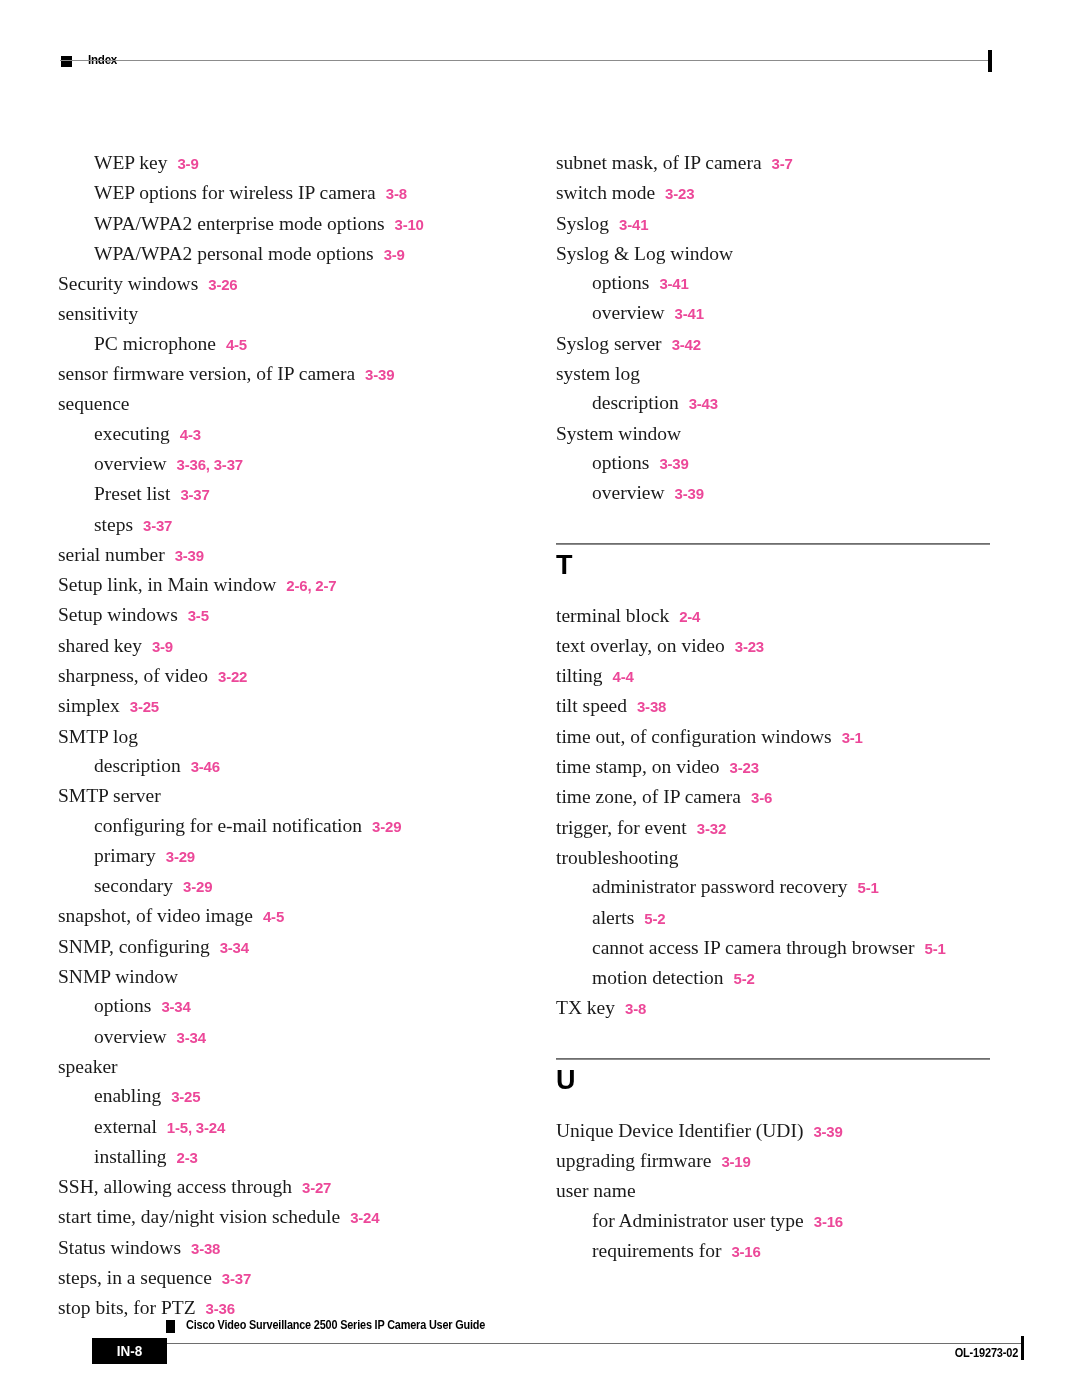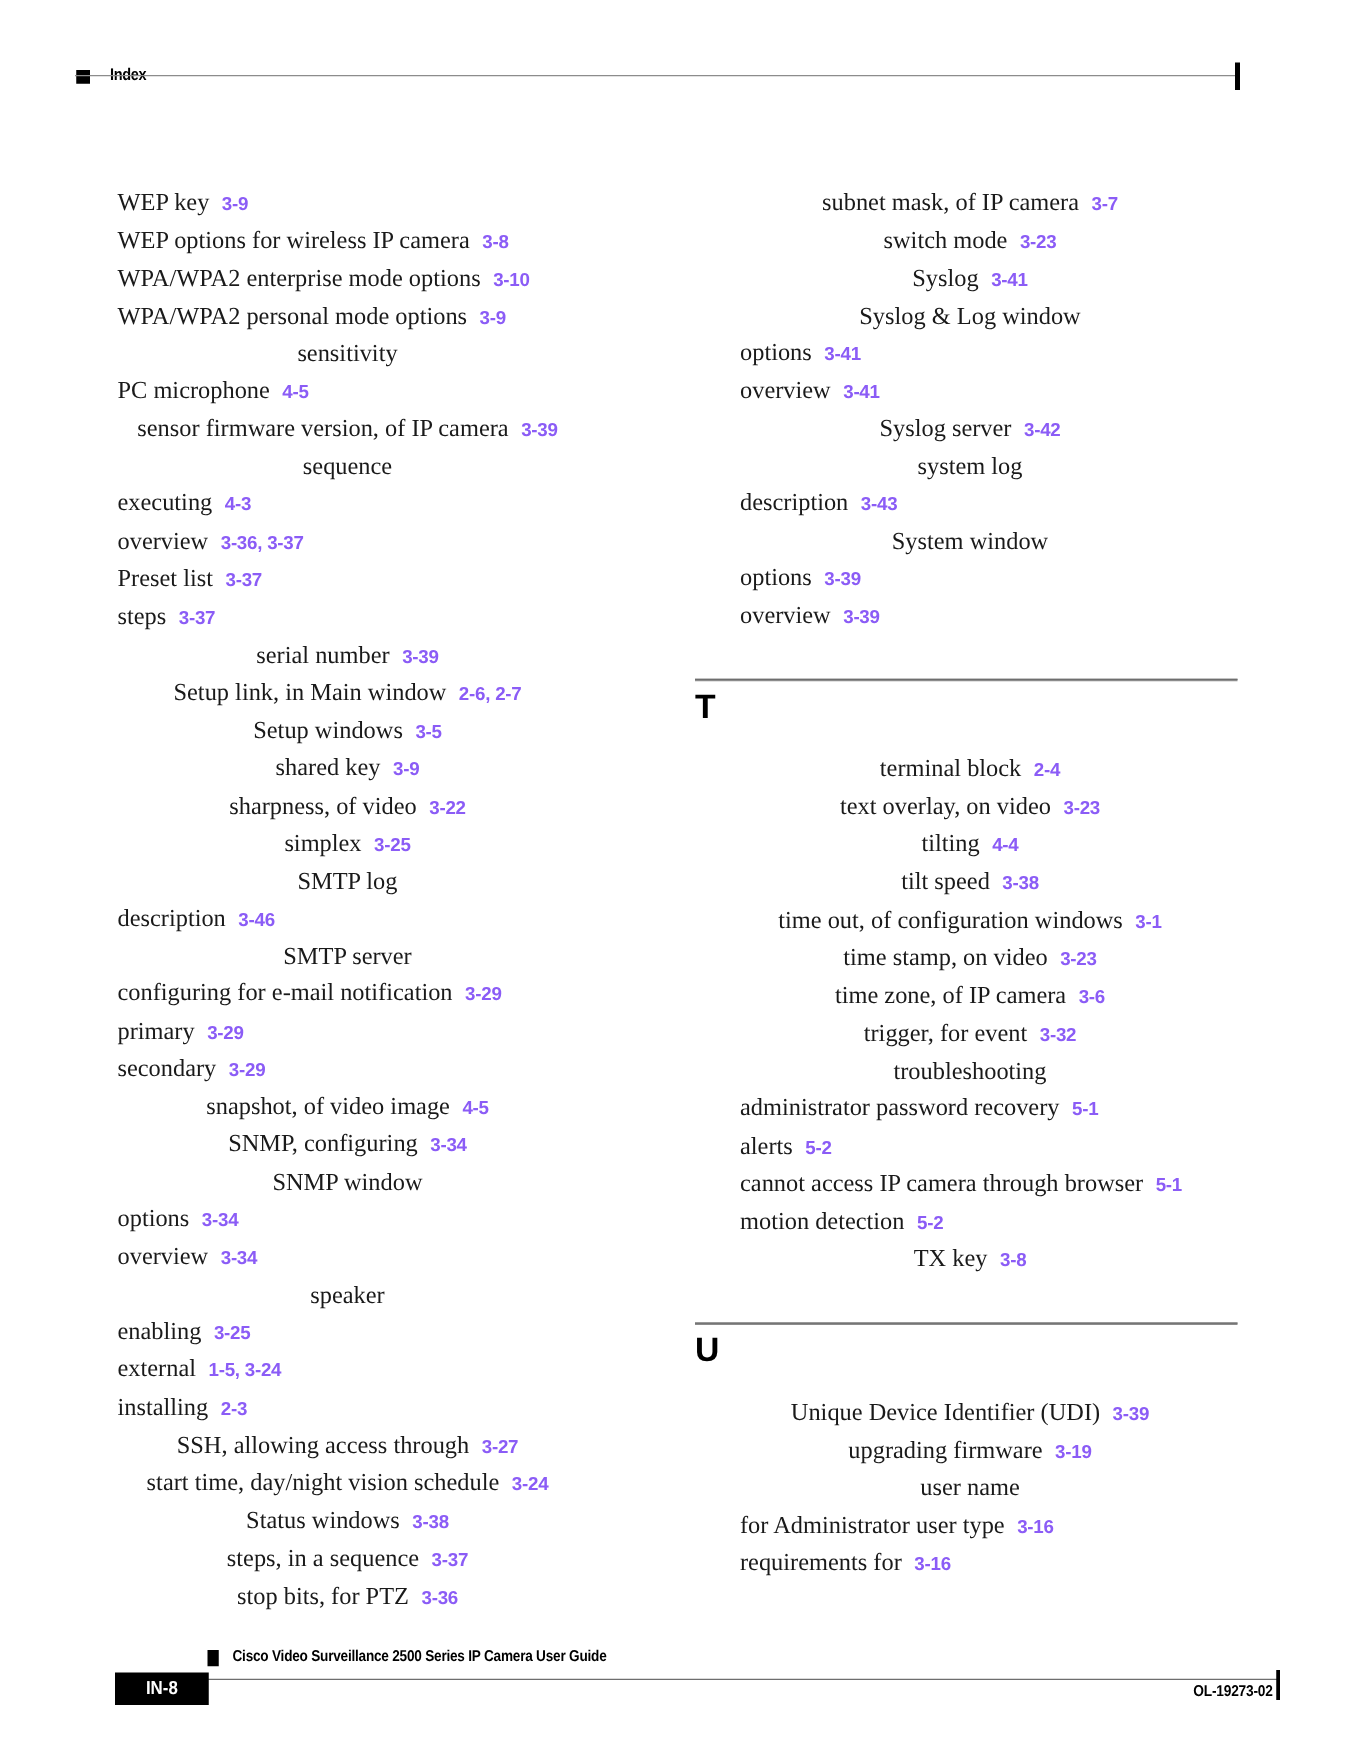--- a/index.html
+++ b/index.html
@@ -100,28 +100,28 @@
   .sec-gap-after  { height: 20px; }
 
   
   .entry {
     font-family: "Liberation Serif", serif;
     font-size: 19.5px;
     line-height: 29.3px;
     color: #1a1a1a;
     white-space: nowrap;
   }
-  .entry.lvl0 { padding-left: 0px; text-align: center; }
+  .entry.lvl0 { padding-left: 0px; }
   .entry.lvl1 { padding-left: 36px; }
   .entry .term { }
   .entry .refs {
     font-family: "Liberation Sans", sans-serif;
     font-weight: bold;
     font-size: 15px;
-    color: #8b5cf6;
+    color: #ec4899;
     letter-spacing: -0.2px;
     padding-left: 10px;
   }
   .entry .refs:empty { padding-left: 0; }
 
   
   .page-footer {
     position: absolute;
     left: 0;
     top: 1316px;
@@ -210,20 +210,21 @@
   <div class="header-rule"></div>
   <div class="header-endcap"></div>
 </div>
 
 <div class="index-body">
   <div class="column left">
       <div class="entry lvl1"><span class="term">WEP key</span><span class="refs">3-9</span></div>
       <div class="entry lvl1"><span class="term">WEP options for wireless IP camera</span><span class="refs">3-8</span></div>
       <div class="entry lvl1"><span class="term">WPA/WPA2 enterprise mode options</span><span class="refs">3-10</span></div>
       <div class="entry lvl1"><span class="term">WPA/WPA2 personal mode options</span><span class="refs">3-9</span></div>
+      <div class="entry lvl0"><span class="term">Security windows</span><span class="refs">3-26</span></div>
       <div class="entry lvl0"><span class="term">sensitivity</span></div>
       <div class="entry lvl1"><span class="term">PC microphone</span><span class="refs">4-5</span></div>
       <div class="entry lvl0"><span class="term">sensor firmware version, of IP camera</span><span class="refs">3-39</span></div>
       <div class="entry lvl0"><span class="term">sequence</span></div>
       <div class="entry lvl1"><span class="term">executing</span><span class="refs">4-3</span></div>
       <div class="entry lvl1"><span class="term">overview</span><span class="refs">3-36, 3-37</span></div>
       <div class="entry lvl1"><span class="term">Preset list</span><span class="refs">3-37</span></div>
       <div class="entry lvl1"><span class="term">steps</span><span class="refs">3-37</span></div>
       <div class="entry lvl0"><span class="term">serial number</span><span class="refs">3-39</span></div>
       <div class="entry lvl0"><span class="term">Setup link, in Main window</span><span class="refs">2-6, 2-7</span></div>

